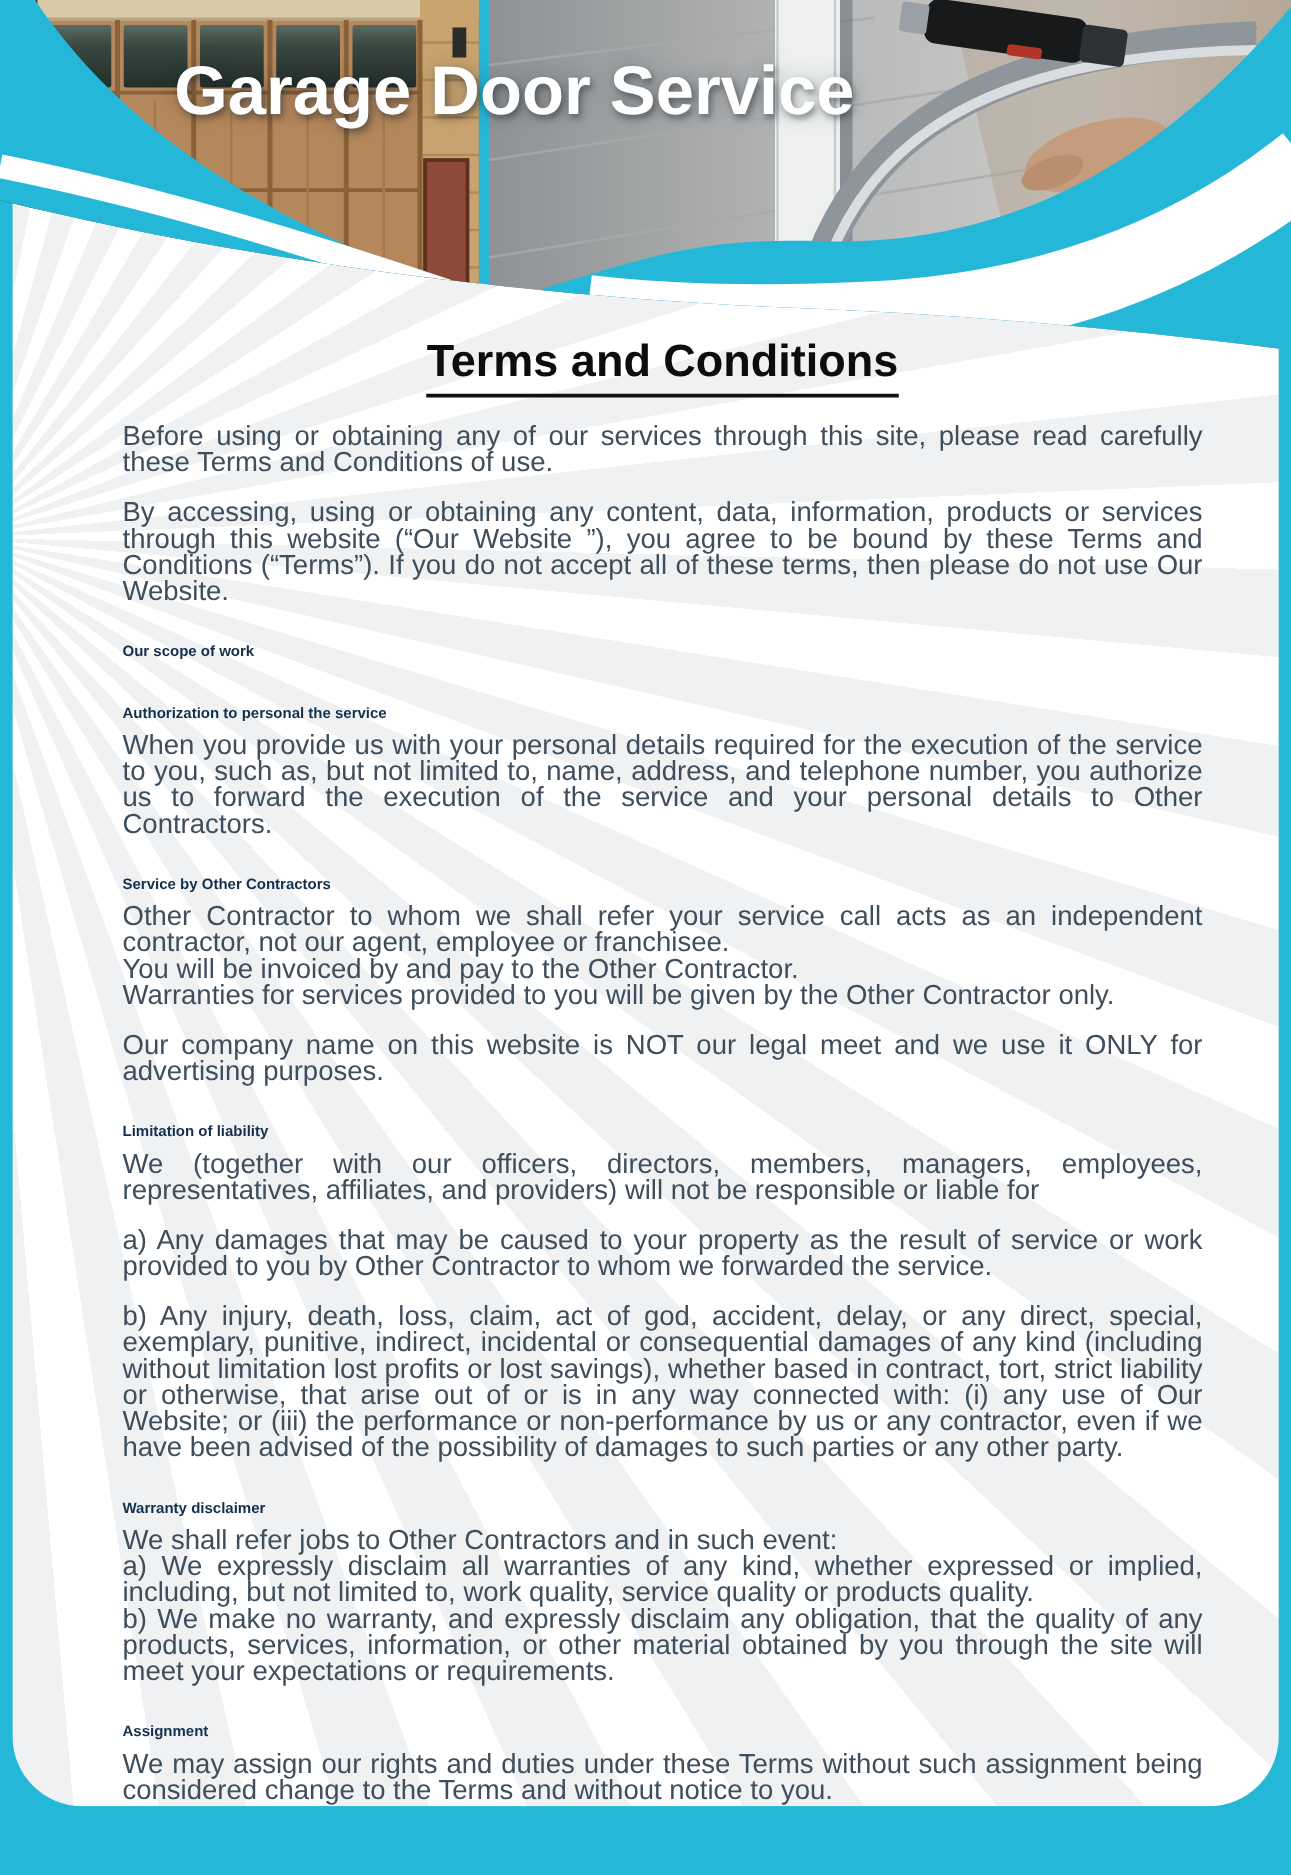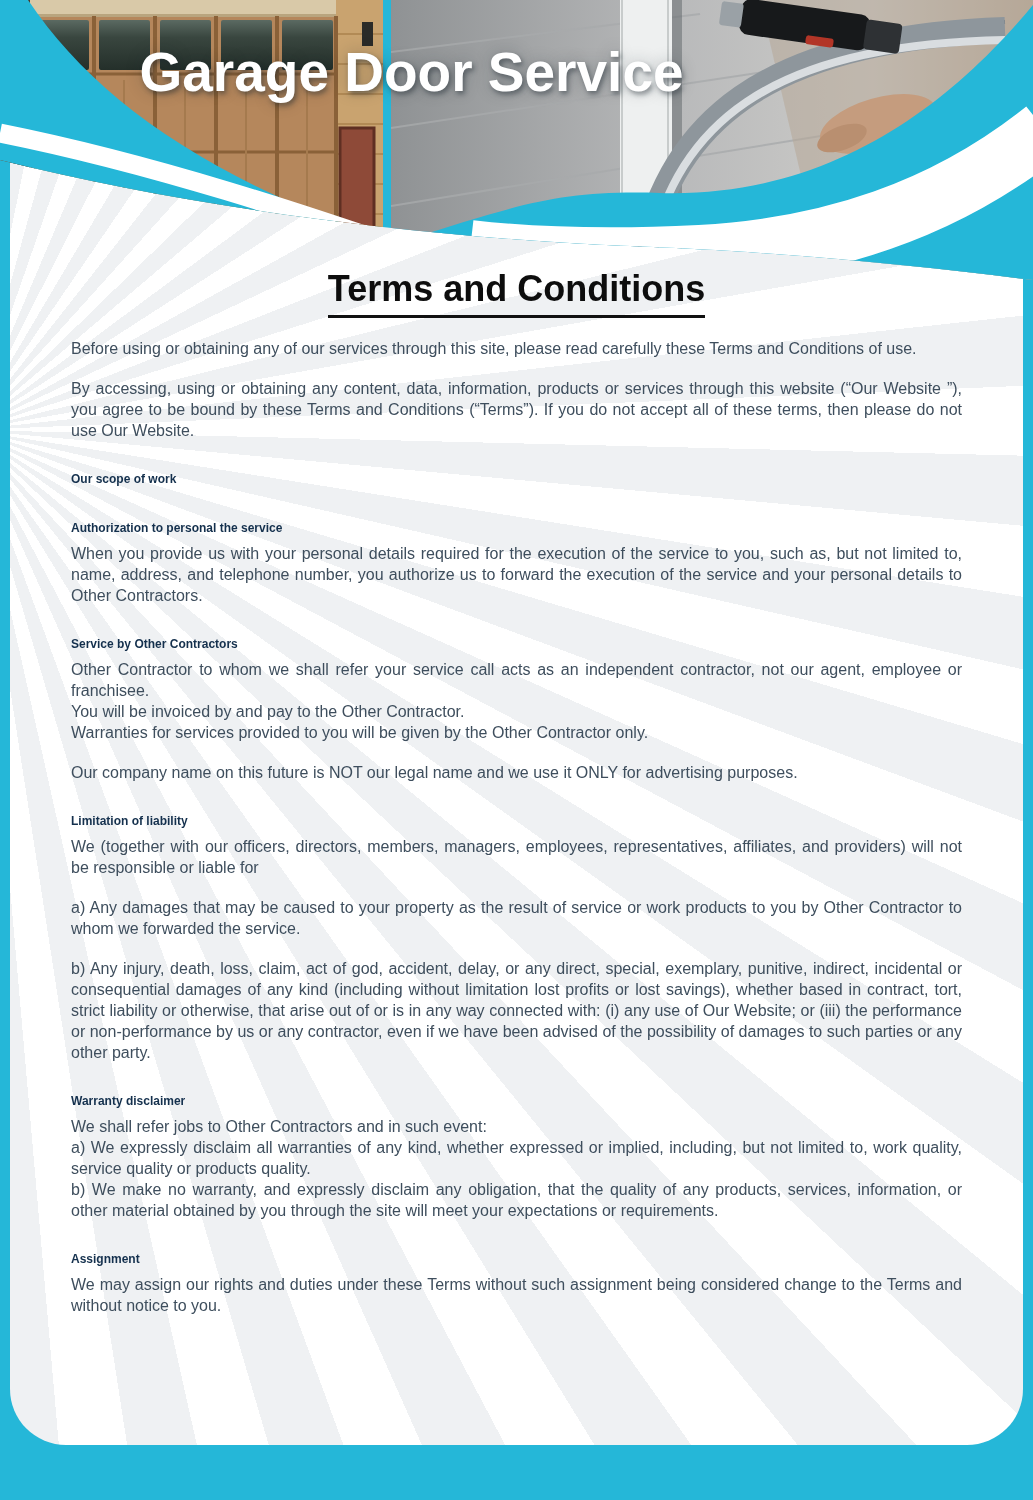--- a/index.html
+++ b/index.html
@@ -9,24 +9,24 @@
     font-family:"Liberation Sans", sans-serif;
   }
   
   .content{
     position:absolute;left:10px;right:10px;top:0;height:1445px;
     background-color:#ffffff;
     background-image:repeating-conic-gradient(from 250deg at -40px 430px,
       #ffffff 0deg 3.8deg, #eff1f3 3.8deg 7.6deg);
     border-radius:0 0 56px 56px;
   }
-  .text-col{padding:268px 61px 0 61px;}
+  .text-col{padding:268px 61px 0 88px;}
   h1.doc-title{margin:0 0 20px;text-align:center;font-size:36px;font-weight:700;color:#0d0d0d;}
   h1.doc-title .underline{display:inline-block;border-bottom:3px solid #111;padding-bottom:5px;}
-  .doc p{margin:19px 0 0;font-size:16px;line-height:21px;color:#3e4e5d;text-align:justify;}
+  .doc p{margin:19px 0 0;font-size:22px;line-height:21px;color:#3e4e5d;text-align:justify;}
   .doc h2{margin:27px 0 0;font-size:12px;line-height:22px;font-weight:700;color:#14304d;}
   .doc h2 + p{margin-top:4px;}
   
   .banner-svg{position:absolute;top:0;left:0;width:1033px;height:300px;display:block;}
   .banner-title{
     position:absolute;top:40px;left:0;width:823px;text-align:center;
     font-size:55px;font-weight:700;color:#ffffff;letter-spacing:0px;
     text-shadow:2px 3px 5px rgba(25,35,45,.45), 0 0 16px rgba(25,35,45,.25);
     pointer-events:none;
   }
@@ -42,24 +42,24 @@
         <span class="underline">Terms and Conditions</span>
       </h1>
       <div>
           <p><span>Before using or obtaining any of our services through this site, please read carefully these Terms and Conditions of use.</span></p>
           <p><span>By accessing, using or obtaining any content, data, information, products or services through this website (“Our Website ”), you agree to be bound by these Terms and Conditions (“Terms”). If you do not accept all of these terms, then please do not use Our Website.</span></p>
           <h2>Our scope of work</h2>
           <h2>Authorization to personal the service</h2>
           <p><span>When you provide us with your personal details required for the execution of the service to you, such as, but not limited to, name, address, and telephone number, you authorize us to forward the execution of the service and your personal details to Other Contractors.</span></p>
           <h2>Service by Other Contractors</h2>
           <p><span>Other Contractor to whom we shall refer your service call acts as an independent contractor, not our agent, employee or franchisee.</span><br><span>You will be invoiced by and pay to the Other Contractor.</span><br><span>Warranties for services provided to you will be given by the Other Contractor only.</span></p>
-          <p><span>Our company name on this future is NOT our legal name and we use it ONLY for advertising purposes.</span></p>
+          <p><span>Our company name on this website is NOT our legal meet and we use it ONLY for advertising purposes.</span></p>
           <h2>Limitation of liability</h2>
           <p><span>We (together with our officers, directors, members, managers, employees, representatives, affiliates, and providers) will not be responsible or liable for</span></p>
-          <p><span>a) Any damages that may be caused to your property as the result of service or work products to you by Other Contractor to whom we forwarded the service.</span></p>
+          <p><span>a) Any damages that may be caused to your property as the result of service or work provided to you by Other Contractor to whom we forwarded the service.</span></p>
           <p><span>b) Any injury, death, loss, claim, act of god, accident, delay, or any direct, special, exemplary, punitive, indirect, incidental or consequential damages of any kind (including without limitation lost profits or lost savings), whether based in contract, tort, strict liability or otherwise, that arise out of or is in any way connected with: (i) any use of Our Website; or (iii) the performance or non-performance by us or any contractor, even if we have been advised of the possibility of damages to such parties or any other party.</span></p>
           <h2>Warranty disclaimer</h2>
           <p><span>We shall refer jobs to Other Contractors and in such event:</span><br><span>a) We expressly disclaim all warranties of any kind, whether expressed or implied, including, but not limited to, work quality, service quality or products quality.</span><br><span>b) We make no warranty, and expressly disclaim any obligation, that the quality of any products, services, information, or other material obtained by you through the site will meet your expectations or requirements.</span></p>
           <h2>Assignment</h2>
           <p><span>We may assign our rights and duties under these Terms without such assignment being considered change to the Terms and without notice to you.</span></p>
         </div>
     </div>
   </div>
 
   <svg class="banner-svg" viewBox="0 0 1033 300" preserveAspectRatio="none">

